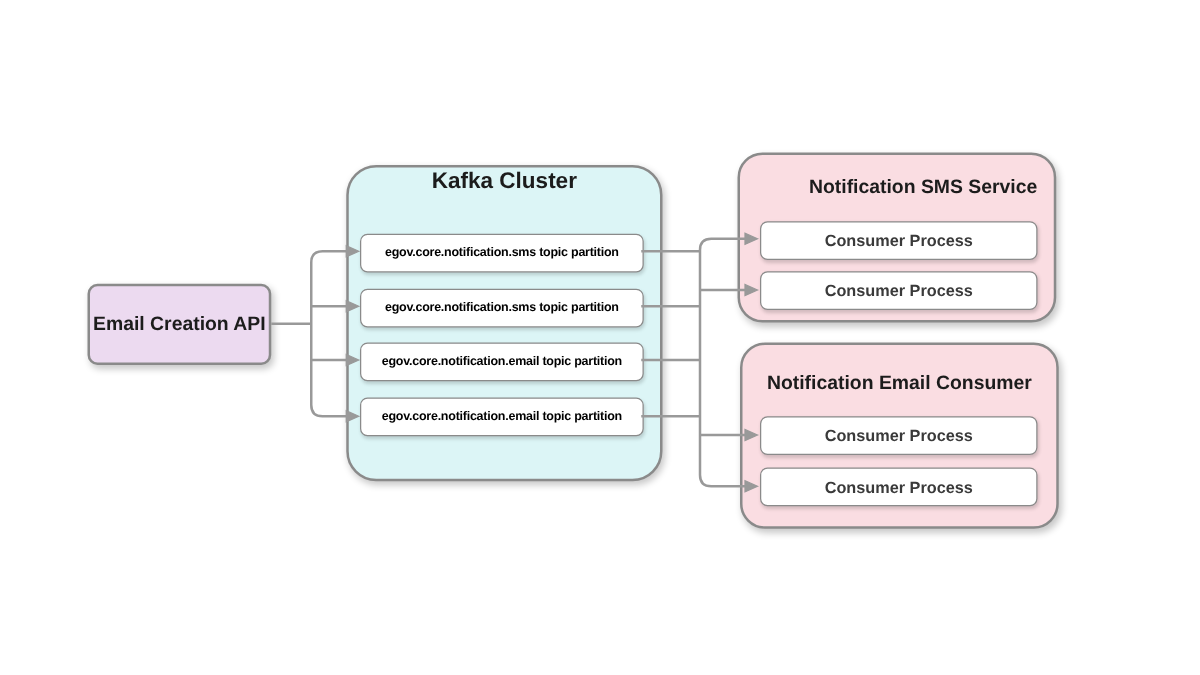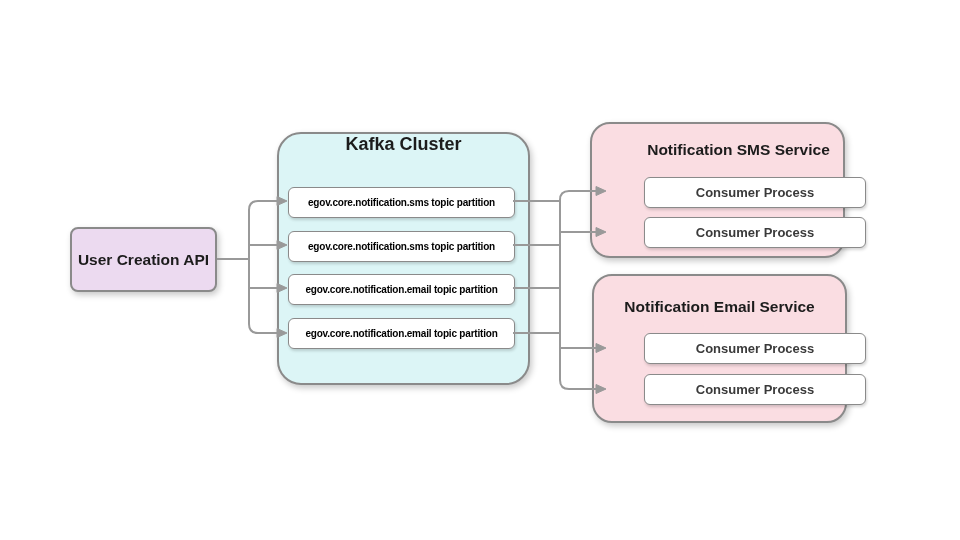--- a/index.html
+++ b/index.html
@@ -41,55 +41,55 @@
   .email-service{left:592px;top:274px;width:255px;height:149px;}
   .service-title{
     text-align:center;font-size:15.5px;color:var(--title-text);
   }
   .sms-service .service-title{margin-top:17px;padding-left:42px;}
   .email-service .service-title{margin-top:22px;}
   .consumer{
     position:absolute;width:220px;height:29px;
     background:var(--node-fill);border:1.5px solid var(--border);border-radius:6px;
     display:flex;align-items:center;justify-content:center;
-    font-size:13px;color:var(--consumer-text);white-space:nowrap;margin-left:36px;
+    font-size:13px;color:var(--consumer-text);white-space:nowrap;
   }
   .sms-service .consumer{left:16px;}
   .email-service .consumer{left:14px;}
   .connector-layer{
     position:absolute;left:0;top:0;width:960px;height:540px;pointer-events:none;
   }
   .connector-layer path{stroke:var(--connector);stroke-width:2;fill:none;}
   .connector-layer polygon{fill:var(--connector);stroke:var(--connector);stroke-width:1;}
 </style>
 </head>
 <body>
 
 <div class="stage">
 
   <div class="node api-node big-shadow">
-    <span>User Creation API</span>
+    <span>Email Creation API</span>
   </div>
 
   <div class="node cluster big-shadow">
     <div class="cluster-title">Kafka Cluster</div>
     <div class="partition small-shadow" style="top:53px">egov.core.notification.sms topic partition</div>
     <div class="partition small-shadow" style="top:97px">egov.core.notification.sms topic partition</div>
     <div class="partition small-shadow" style="top:140px">egov.core.notification.email topic partition</div>
     <div class="partition small-shadow" style="top:184px">egov.core.notification.email topic partition</div>
   </div>
 
   <div class="node service sms-service big-shadow">
     <div class="service-title">Notification SMS Service</div>
     <div class="consumer small-shadow" style="top:53px">Consumer Process</div>
     <div class="consumer small-shadow" style="top:93px">Consumer Process</div>
   </div>
 
   <div class="node service email-service big-shadow">
-    <div class="service-title">Notification Email Service</div>
+    <div class="service-title">Notification Email Consumer</div>
     <div class="consumer small-shadow" style="top:57px">Consumer Process</div>
     <div class="consumer small-shadow" style="top:98px">Consumer Process</div>
   </div>
 
   <svg class="connector-layer" viewBox="0 0 960 540" aria-hidden="true">
 
     <path d="M217 259 H249"></path>
 
     <path d="M279 201 H258 Q249 201 249 210 V324 Q249 333 258 333 H279"></path>
     <path d="M249 245 H279"></path>

